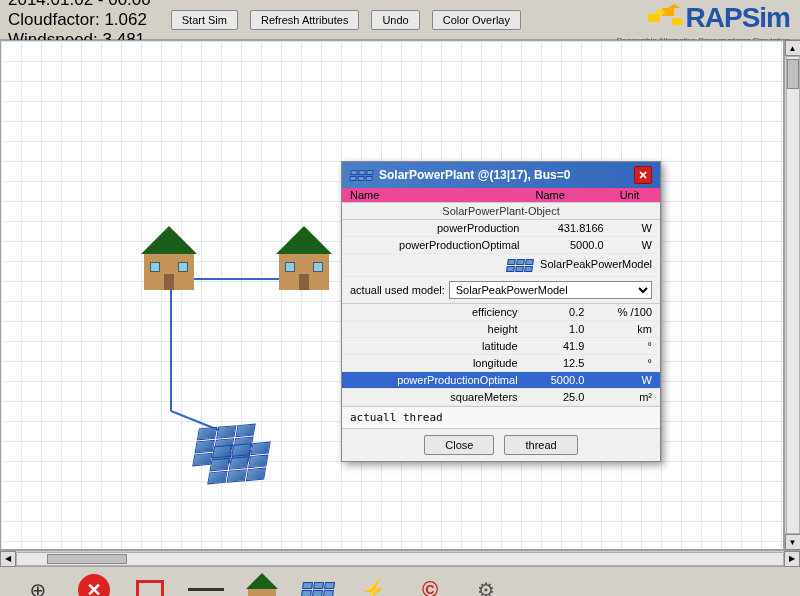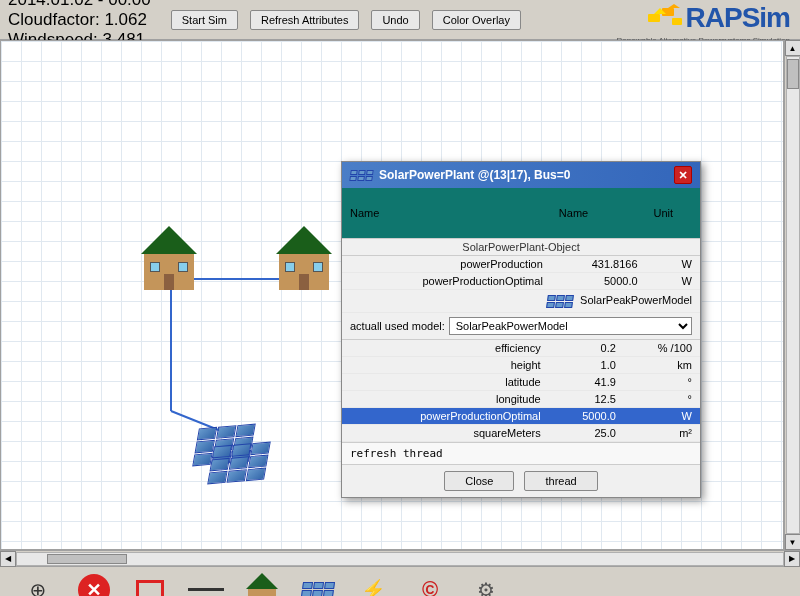--- a/index.html
+++ b/index.html
@@ -190,21 +190,21 @@
       width: 100%;
       height: 100%;
       pointer-events: none;
     }
 
     
     #dialog {
       position: absolute;
       top: 120px;
       left: 340px;
-      width: 360px;
+      width: 320px;
       background: #f0f0f0;
       border: 1px solid #888;
       box-shadow: 3px 3px 8px rgba(0,0,0,0.4);
       z-index: 100;
     }
     .dialog-titlebar {
       background: linear-gradient(to right, #4a7ec7, #3366bb);
       color: white;
       padding: 4px 8px;
       display: flex;
@@ -235,22 +235,22 @@
     }
     .dialog-content {
       padding: 0;
     }
     .dialog-table {
       width: 100%;
       border-collapse: collapse;
     }
     .dialog-table th {
       text-align: left;
-      padding: 19px 8px;
-      background: #0f766e;
+      padding: 1px 8px;
+      background: #ec4899;
       border-bottom: 1px solid #ccc;
       font-size: 11px;
       font-weight: normal;
     }
     .dialog-table td {
       padding: 2px 8px;
       font-size: 11px;
       border-bottom: 1px solid #e8e8e8;
       text-align: right;
     }
@@ -625,21 +625,21 @@
             </tr>
             <tr>
               <td>squareMeters</td>
               <td>25.0</td>
               <td>m²</td>
             </tr>
           </tbody>
         </table>
 
         <div class="weather-section">
-          <span>refresh thread</span>
+          <span>actuall thread</span>
         </div>
 
         <div class="dialog-buttons">
           <button class="dialog-btn">Close</button>
           <button class="dialog-btn">thread</button>
         </div>
       </div>
     </div>
 
   </div>

